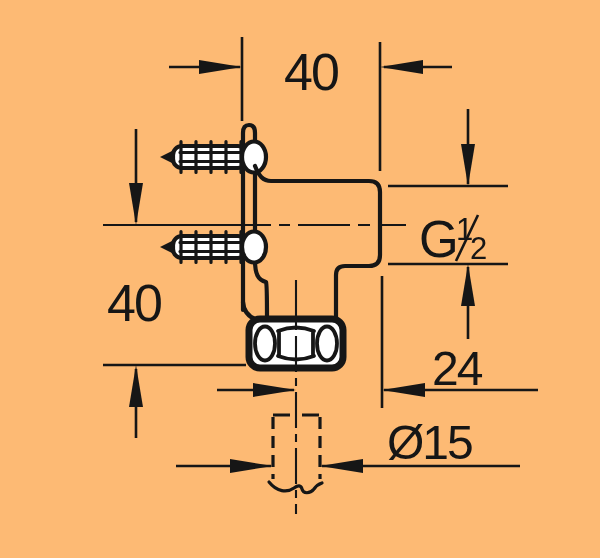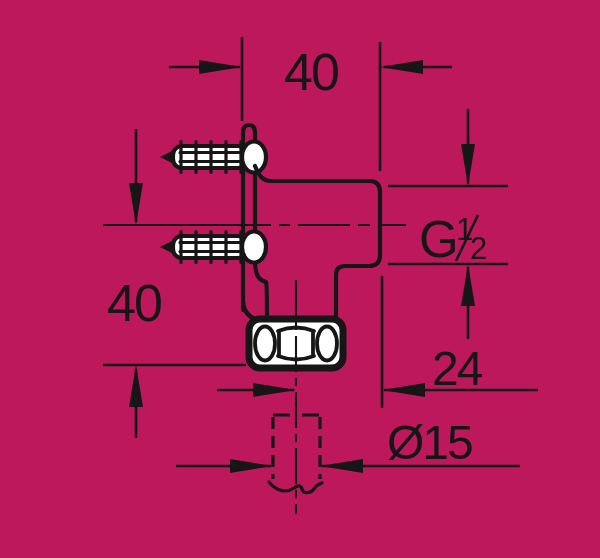--- a/index.html
+++ b/index.html
@@ -4,21 +4,21 @@
 <style>
   html, body {
     margin: 0;
     padding: 0;
     background: #ffffff;
   }
   .stage {
     position: relative;
     width: 600px;
     height: 558px;
-    background: #be185d;
+    background: #fdba74;
     overflow: hidden;
     font-family: "Liberation Sans", "DejaVu Sans", sans-serif;
   }
   svg { display: block; }
   .ln   { stroke: #161616; fill: none; stroke-width: 4.2; stroke-linecap: round; stroke-linejoin: round; }
   .ln-w { stroke: #161616; fill: #ffffff; stroke-width: 4.2; stroke-linejoin: round; }
   .nut  { stroke: #161616; fill: #ffffff; stroke-width: 7; stroke-linejoin: round; }
   .facet{ stroke: #161616; fill: none; stroke-width: 3.8; stroke-linecap: round; }
   .dim  { stroke: #161616; fill: none; stroke-width: 2.6; stroke-linecap: butt; }
   .cl   { stroke: #161616; fill: none; stroke-width: 2.1; stroke-linecap: butt; }

